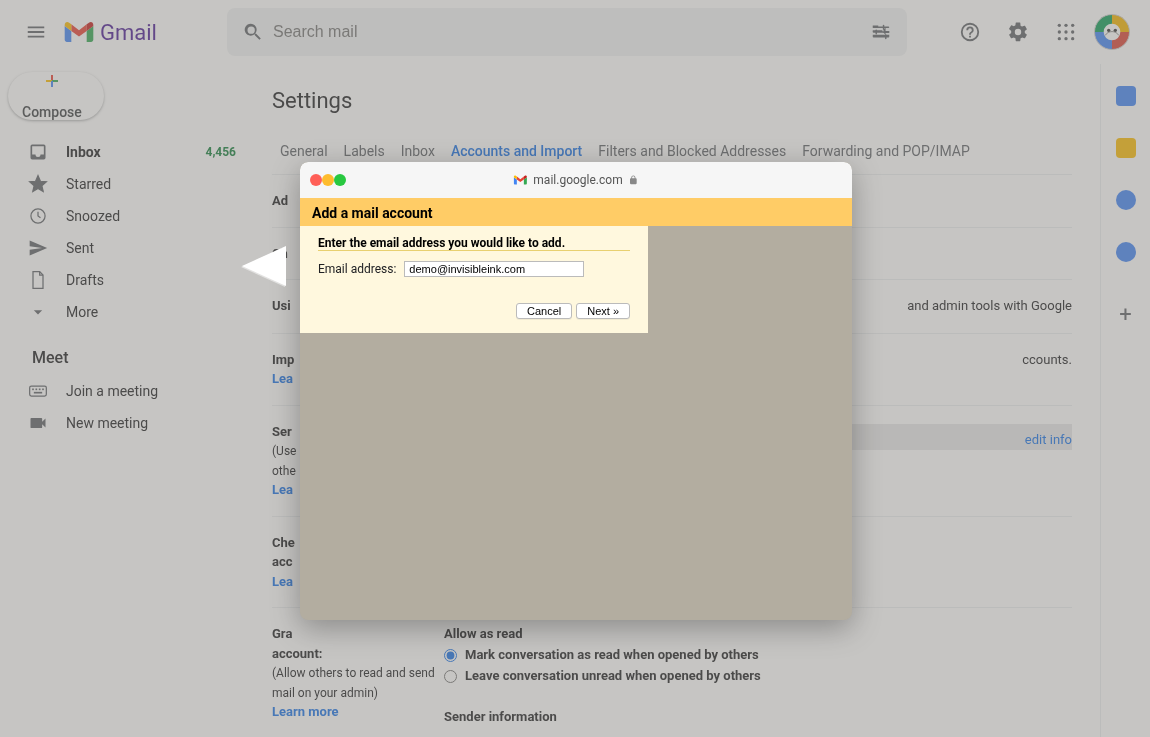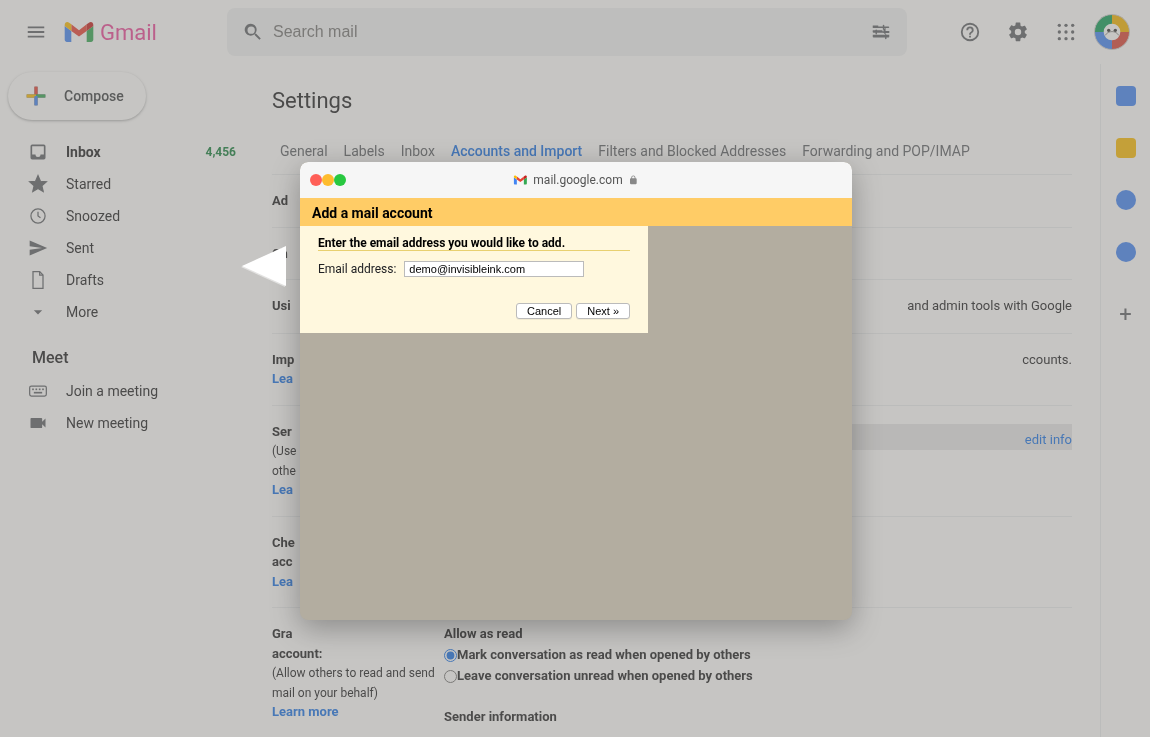--- a/index.html
+++ b/index.html
@@ -21,21 +21,21 @@
     height: 64px;
   }
   .menu-btn {
     width: 48px; height: 48px;
     display: flex; align-items: center; justify-content: center;
     border-radius: 50%;
     cursor: pointer;
     margin-left: 4px;
   }
   .logo-wrap { display:flex; align-items:center; margin-left:4px; margin-right:70px;}
-  .logo-text { font-size:22px; color:#ec4899; font-weight:400; margin-left:6px;}
+  .logo-text { font-size:22px; color:#4c1d95; font-weight:400; margin-left:6px;}
   .search-bar {
     flex: 0 0 680px;
     background: #f1f3f4;
     border-radius: 8px;
     height: 48px;
     display: flex;
     align-items: center;
     padding: 0 6px;
   }
   .search-bar .search-ic, .search-bar .tune-ic {
@@ -58,20 +58,21 @@
   .sidebar { width: 256px; padding:8px 0 0 8px; }
   .compose-btn {
     height: 48px; padding: 0 22px 0 14px;
     border-radius: 24px;
     background:#fff;
     box-shadow: 0 1px 3px rgba(60,64,67,.3), 0 1px 2px rgba(60,64,67,.15);
     display:inline-flex; align-items:center; gap:14px;
     font-size:14px; color:#3c4043; font-weight:500;
     cursor:pointer;
     margin-bottom:16px;
+    flex-direction:column;
   }
   .nav-item {
     height:32px; display:flex; align-items:center;
     padding: 0 12px 0 20px;
     border-radius: 0 16px 16px 0;
     color:#202124;
     font-size:14px;
     cursor:pointer;
     margin-right:8px;
   }
@@ -99,21 +100,21 @@
   .tab.active {
     color:#1a73e8; border-bottom:3px solid #1a73e8; font-weight:500;
   }
   .sect { padding:16px 0; border-top:1px solid #eceff1; display:flex; }
   .sect:first-of-type { border-top:none;}
   .sect-label { width:172px; flex-shrink:0; font-size:13px; font-weight:700; color:#202124; line-height:1.5;}
   .sect-label .sub { font-weight:400; font-size:12px;}
   .sect-body { flex:1; font-size:13px; color:#202124; line-height:1.6;}
   .learn { color:#1a73e8; font-size:13px; cursor:pointer;}
   .editinfo { color:#1a73e8; margin-left:auto; float:right;}
-  .radio-row { display:flex; align-items:center; font-size:13px;}
+  .radio-row { display:flex; align-items:center; gap:8px; font-size:13px;}
   .radio-row input {accent-color:#1a73e8;}
   .bold13 {font-weight:700;font-size:13px;}
   .blurblock {height:26px;background:#e8e8e9;margin:2px 0 2px 0;}
   
   
   .sidepanel { width:50px; border-left:1px solid #eceff1; padding-top:22px; display:flex;flex-direction:column;align-items:center;gap:32px;}
   .side-app{width:20px;height:20px;border-radius:4px;}
   .side-plus{color:#5f6368;font-size:22px;margin-top:8px;cursor:pointer;}
 
   
@@ -392,21 +393,21 @@
           <span>Che</span><br>
           <span>acc</span><br>
           <span class="learn">Lea</span>
         </div>
       </div>
       <div class="sect">
         <div class="sect-label">
           <span>Gra</span><br>
           <span>account:</span><br>
           <span class="sub">(Allow others to read and send</span><br>
-          <span class="sub">mail on your behalf)</span><br>
+          <span class="sub">mail on your admin)</span><br>
           <span class="learn">Learn more</span>
         </div>
         <div class="sect-body">
           <div class="bold13">Allow as read</div>
           <label class="radio-row">
               <input type="radio" name="mar" checked="" style="">
               <span class="bold13">Mark conversation as read when opened by others</span>
             </label>
           <label class="radio-row">
               <input type="radio" name="mar" style="">

